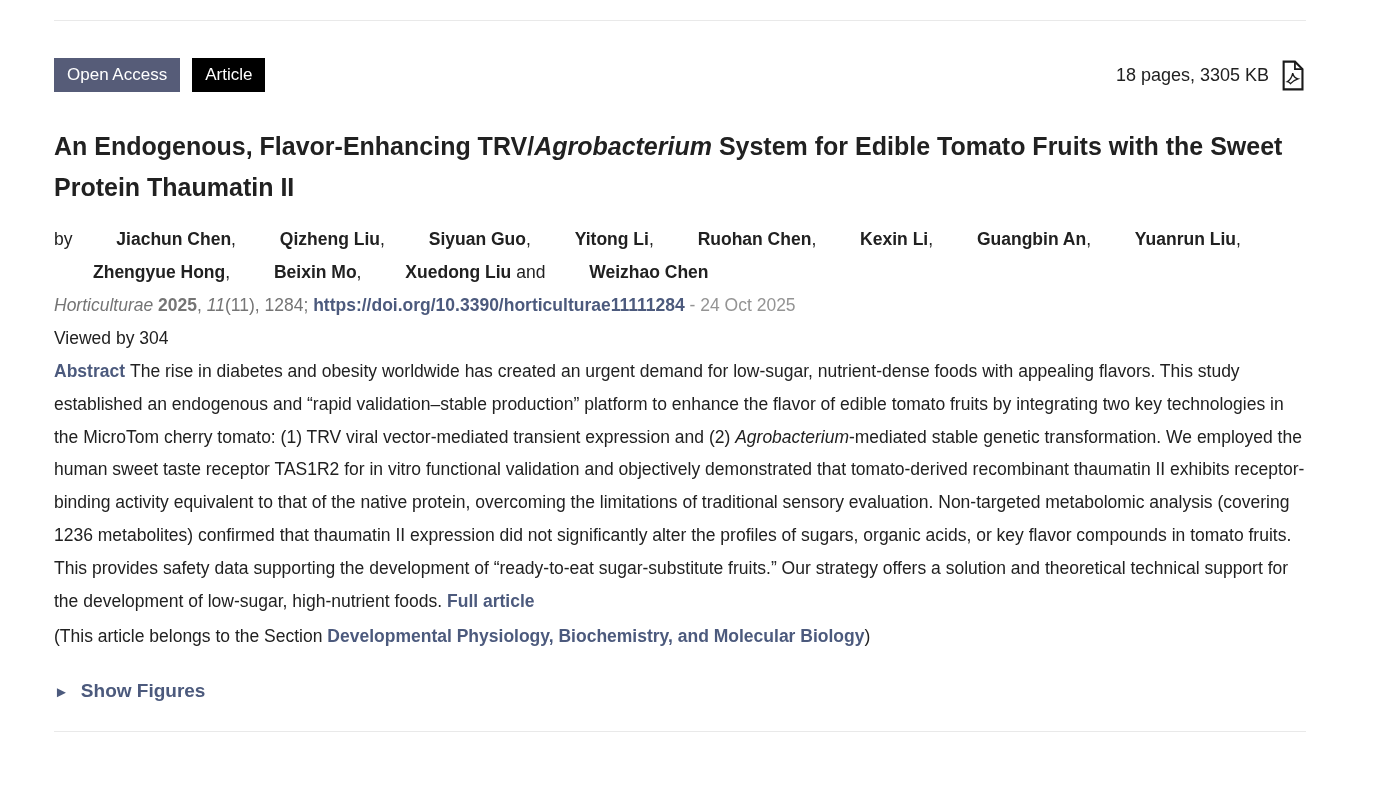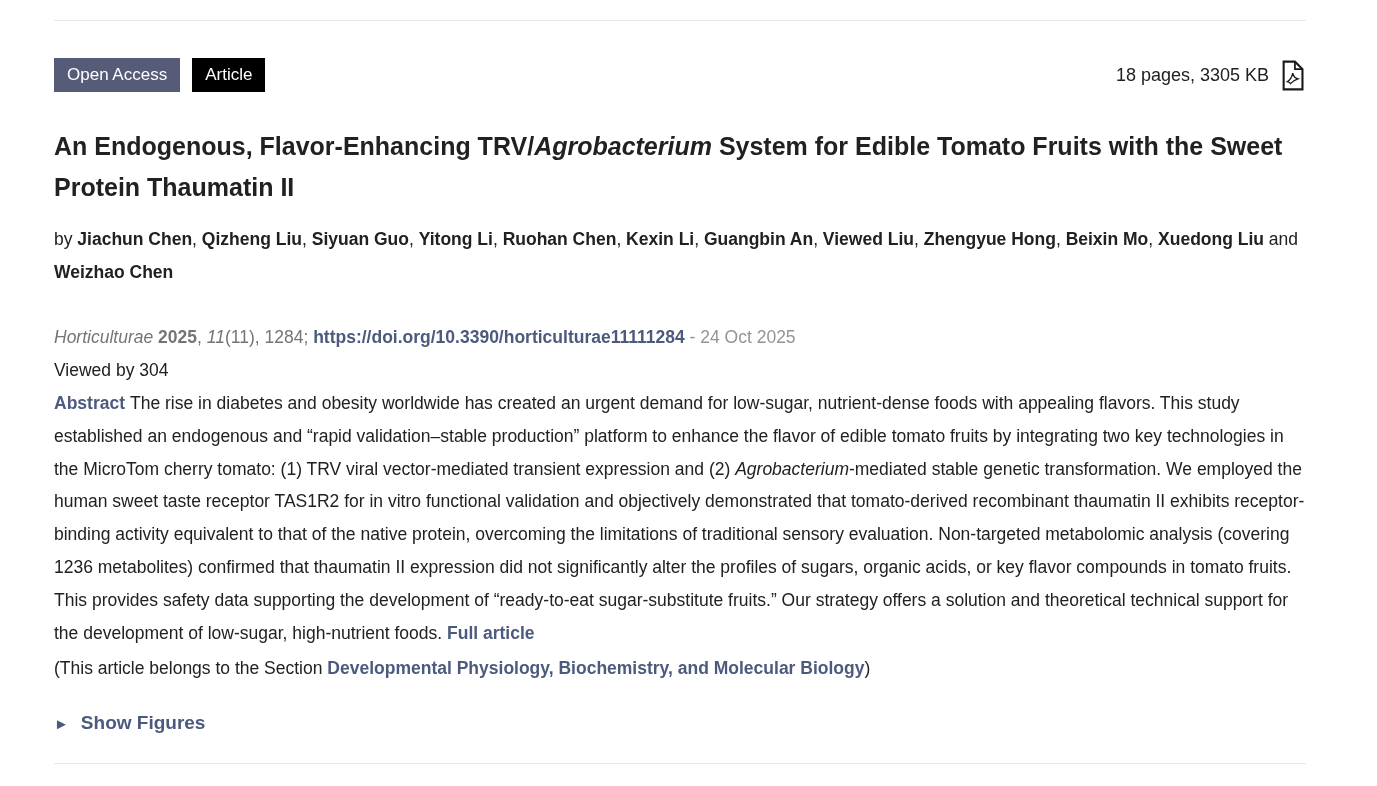--- a/index.html
+++ b/index.html
@@ -62,26 +62,25 @@
     line-height:41px;
     color:var(--text);
     cursor:pointer;
   }
   .byline{
     margin-top:15px;
     font-size:17.5px;
     line-height:33px;
     color:var(--text);
   }
-  .byline b{cursor:pointer;}
+  .byline b{cursor:pointer;margin-left:39px;}
   .journal-line{
     font-size:17.5px;
     line-height:33px;
     color:var(--gray);
-    margin-top:32px;
   }
   .journal-name{font-style:italic;}
   .journal-year{font-weight:700;}
   .journal-volume{font-style:italic;}
   .doi-link{
     color:var(--link);
     font-weight:700;
     text-decoration:none;
     cursor:pointer;
   }
@@ -158,21 +157,21 @@
           <path d="M7.2 19.6 C9.8 18 11.6 15 12.2 11.8 C12.8 14.4 14.3 16.4 16.9 17 C14 17.9 11.6 19.5 10.2 21.4 C9.5 20.5 8.4 19.8 7.2 19.6 Z" fill="none" stroke="#1a1a1a" stroke-width="1.2"></path>
         </svg>
       </span>
     </div>
   </div>
 
   <h1 class="title">
     <span>An Endogenous, Flavor-Enhancing TRV/</span><span style="font-style:italic;">Agrobacterium</span><span> System for Edible Tomato Fruits with the Sweet Protein Thaumatin II</span>
   </h1>
 
-  <div class="byline">by <b>Jiachun Chen</b>, <b>Qizheng Liu</b>, <b>Siyuan Guo</b>, <b>Yitong Li</b>, <b>Ruohan Chen</b>, <b>Kexin Li</b>, <b>Guangbin An</b>, <b>Viewed Liu</b>, <b>Zhengyue Hong</b>, <b>Beixin Mo</b>, <b>Xuedong Liu</b> and <b>Weizhao Chen</b></div>
+  <div class="byline">by <b>Jiachun Chen</b>, <b>Qizheng Liu</b>, <b>Siyuan Guo</b>, <b>Yitong Li</b>, <b>Ruohan Chen</b>, <b>Kexin Li</b>, <b>Guangbin An</b>, <b>Yuanrun Liu</b>, <b>Zhengyue Hong</b>, <b>Beixin Mo</b>, <b>Xuedong Liu</b> and <b>Weizhao Chen</b></div>
 
   <div class="journal-line">
     <span class="journal-name">Horticulturae</span>
     <span class="journal-year">2025</span><span>, </span><span class="journal-volume">11</span><span>(11), 1284; </span><a class="doi-link">https://doi.org/10.3390/horticulturae11111284</a><span class="journal-date"> - 24 Oct 2025</span>
   </div>
 
   <div class="viewed-line">Viewed by 304</div>
 
   <p class="abstract">
     <span class="abstract-label">Abstract</span><span><span>The rise in diabetes and obesity worldwide has created an urgent demand for low-sugar, nutrient-dense foods with appealing flavors. This study established an endogenous and “rapid validation–stable production” platform to enhance the flavor of edible tomato fruits by integrating two key technologies in the MicroTom cherry tomato: (1) TRV viral vector-mediated transient expression and (2) </span><span class="seg-italic">Agrobacterium</span><span>-mediated stable genetic transformation. We employed the human sweet taste receptor TAS1R2 for in vitro functional validation and objectively demonstrated that tomato-derived recombinant thaumatin II exhibits receptor-binding activity equivalent to that of the native protein, overcoming the limitations of traditional sensory evaluation. Non-targeted metabolomic analysis (covering 1236 metabolites) confirmed that thaumatin II expression did not significantly alter the profiles of sugars, organic acids, or key flavor compounds in tomato fruits. This provides safety data supporting the development of “ready-to-eat sugar-substitute fruits.” Our strategy offers a solution and theoretical technical support for the development of low-sugar, high-nutrient foods. </span></span><a class="full-article-link">Full article</a>

